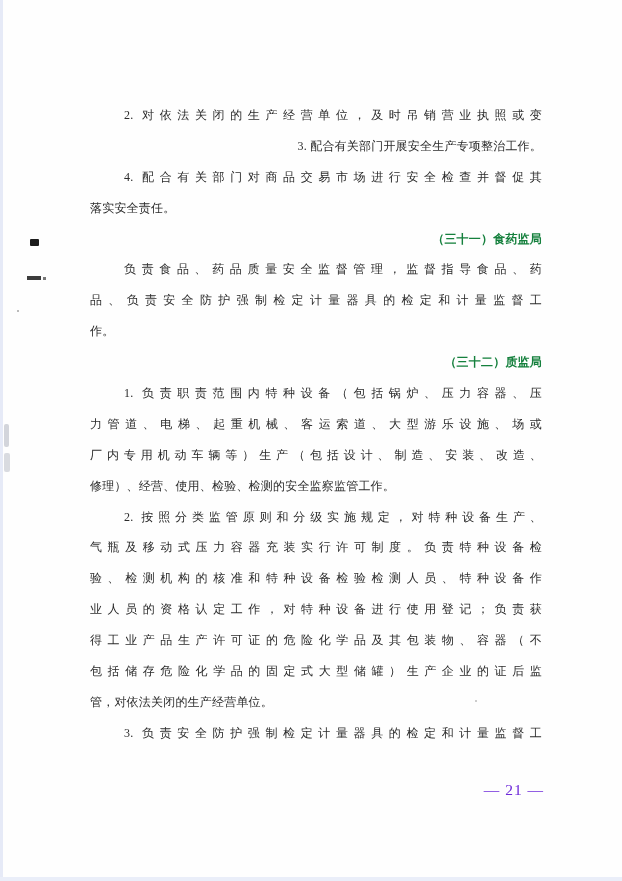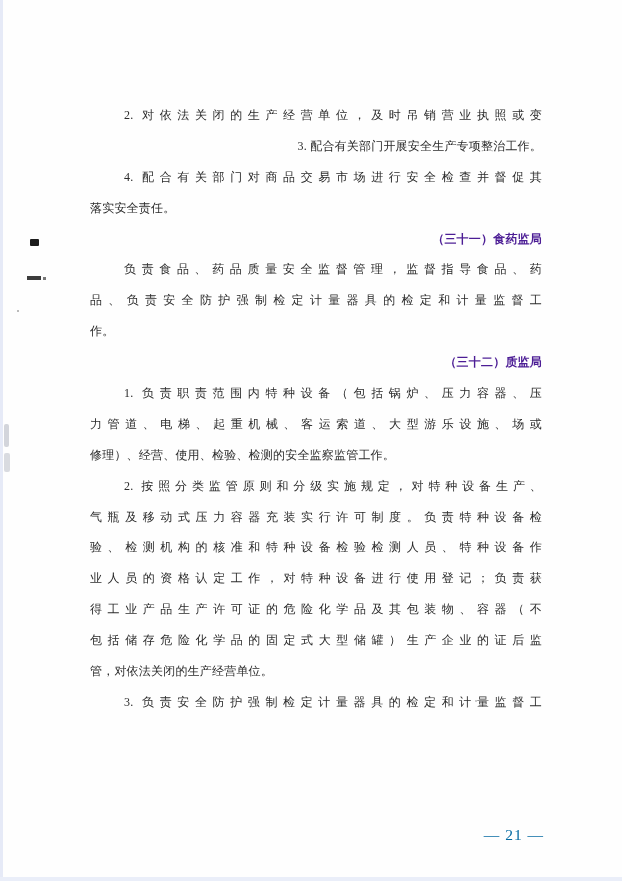--- a/index.html
+++ b/index.html
@@ -53,29 +53,29 @@
     text-align: justify;
     text-align-last: justify;
     text-justify: inter-character;
   }
   .line.indent {
     padding-left: 34px;
     text-align: right;
   }
   .line.heading {
     font-weight: 700;
-    color: #4c1d95;
+    color: #15803d;
   }
   .page-number {
     position: absolute;
-    top: 826px;
+    top: 781px;
     right: 78px;
     font-size: 15.5px;
     letter-spacing: 1px;
-    color: #0369a1;
+    color: #6d28d9;
   }
   
   .artifact { position: absolute; }
   .a1 { left: 30px; top: 239px; width: 9px;  height: 7px;  background: #1c1c1c; border-radius: 1px; }
   .a2 { left: 27px; top: 276px; width: 14px; height: 4px;  background: #3c3c3c; }
   .a3 { left: 43px; top: 277px; width: 3px;  height: 3px;  background: #777777; }
   .a4 { left: 4px;  top: 424px; width: 5px;  height: 23px; background: #aeb2bd; opacity: .55; border-radius: 2px; }
   .a5 { left: 4px;  top: 453px; width: 6px;  height: 19px; background: #aeb2bd; opacity: .45; border-radius: 2px; }
   .a6 { left: 17px; top: 310px; width: 2px;  height: 2px;  background: #bbbbbb; }
   .a7 { left: 350px; top: 142px; width: 2px; height: 2px;  background: #cccccc; }
@@ -103,20 +103,21 @@
     <div class="line indent">3.  配合有关部门开展安全生产专项整治工作。</div>
     <div class="line indent justify">4. 配合有关部门对商品交易市场进行安全检查并督促其</div>
     <div class="line">落实安全责任。</div>
     <div class="line indent heading">（三十一）食药监局</div>
     <div class="line indent justify">负责食品、药品质量安全监督管理，监督指导食品、药</div>
     <div class="line justify">品、负责安全防护强制检定计量器具的检定和计量监督工</div>
     <div class="line">作。</div>
     <div class="line indent heading">（三十二）质监局</div>
     <div class="line indent justify">1. 负责职责范围内特种设备（包括锅炉、压力容器、压</div>
     <div class="line justify">力管道、电梯、起重机械、客运索道、大型游乐设施、场或</div>
+    <div class="line justify">厂内专用机动车辆等）生产（包括设计、制造、安装、改造、</div>
     <div class="line">修理）、经营、使用、检验、检测的安全监察监管工作。</div>
     <div class="line indent justify">2. 按照分类监管原则和分级实施规定，对特种设备生产、</div>
     <div class="line justify">气瓶及移动式压力容器充装实行许可制度。负责特种设备检</div>
     <div class="line justify">验、检测机构的核准和特种设备检验检测人员、特种设备作</div>
     <div class="line justify">业人员的资格认定工作，对特种设备进行使用登记；负责获</div>
     <div class="line justify">得工业产品生产许可证的危险化学品及其包装物、容器（不</div>
     <div class="line justify">包括储存危险化学品的固定式大型储罐）生产企业的证后监</div>
     <div class="line">管，对依法关闭的生产经营单位。</div>
     <div class="line indent justify">3. 负责安全防护强制检定计量器具的检定和计量监督工</div>
   </div>

